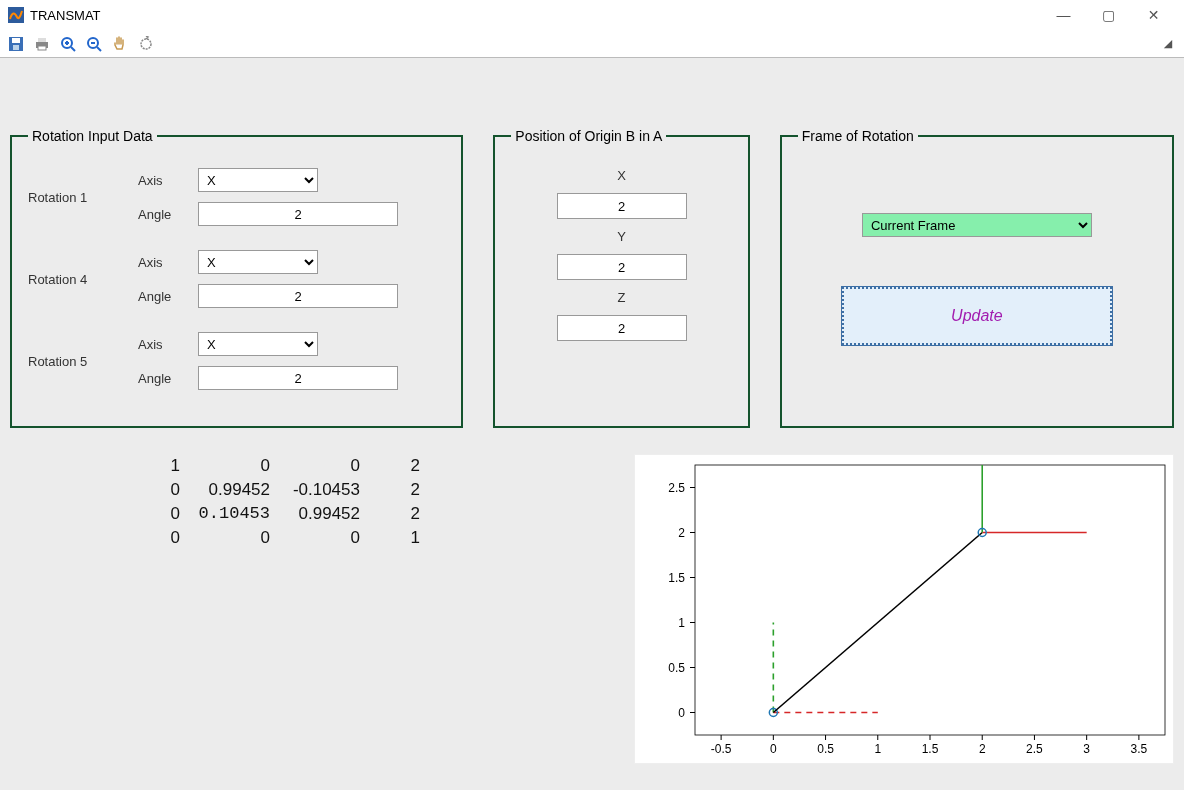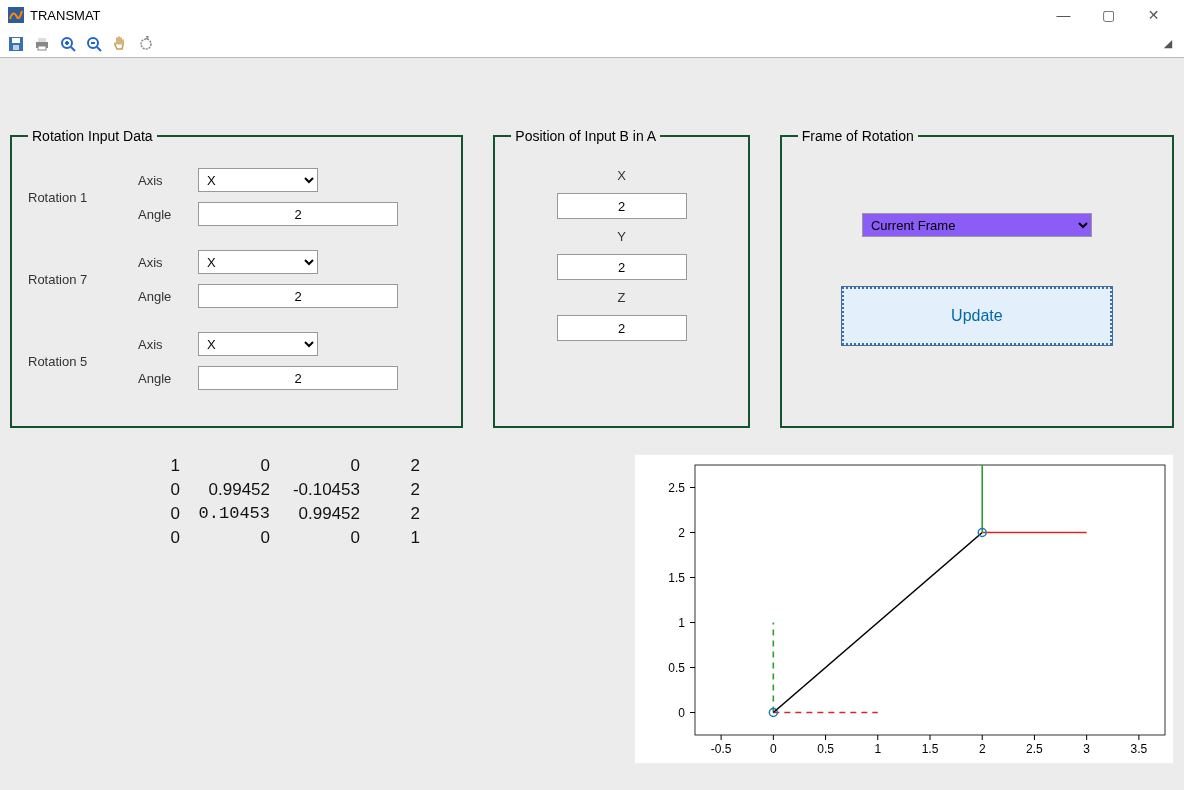--- a/index.html
+++ b/index.html
@@ -103,32 +103,33 @@
   font-size: 13px;
 }
 .panel-frame .frame-inner {
   display:flex; flex-direction:column; align-items:center;
   gap: 50px;
   padding-top: 45px;
 }
 select.frame-select {
   width: 230px; height: 24px;
   border: 1px solid #999;
-  background: #8b5cf6;
+  background: #86efac;
   font-size: 13px;
   padding: 0 4px;
 }
 button.update-btn {
   width: 270px; height: 58px;
   background: #e3effa;
   border: 2px dotted #3d6fa5;
   outline: 1px solid #3d6fa5;
   font-size: 16px;
-  color: #0369a1;
+  color: #a21caf;
   cursor: pointer;
+  font-style: italic;
 }
 
 .bottom {
   display: flex;
   margin-top: 26px;
   gap: 40px;
   padding-left: 130px;
 }
 .matrix {
   font-size: 17px;
@@ -219,38 +220,38 @@
 
       <div class="rot-row">
         <span class="label-main" style="grid-row: span 2">Rotation 1</span>
         <span class="sub-label">Axis</span>
         <select class="axis"><option>X</option></select>
         <span class="sub-label">Angle</span>
         <input class="txt" value="2" style="">
       </div>
 
       <div class="rot-row">
-        <span class="label-main" style="grid-row: span 2">Rotation 7</span>
+        <span class="label-main" style="grid-row: span 2">Rotation 4</span>
         <span class="sub-label">Axis</span>
         <select class="axis"><option>X</option></select>
         <span class="sub-label">Angle</span>
         <input class="txt" value="2" style="">
       </div>
 
       <div class="rot-row" style="margin-bottom:0">
         <span class="label-main" style="grid-row: span 2">Rotation 5</span>
         <span class="sub-label">Axis</span>
         <select class="axis"><option>X</option></select>
         <span class="sub-label">Angle</span>
         <input class="txt" value="2" style="">
       </div>
     </fieldset>
 
     <fieldset class="panel panel-position">
-      <legend>Position of Input B in A</legend>
+      <legend>Position of Origin B in A</legend>
       <div class="pos-stack">
         <span class="pos-label">X</span>
         <input class="pos-txt" value="2" style="">
         <span class="pos-label">Y</span>
         <input class="pos-txt" value="2" style="">
         <span class="pos-label">Z</span>
         <input class="pos-txt" value="2" style="">
       </div>
     </fieldset>
 

